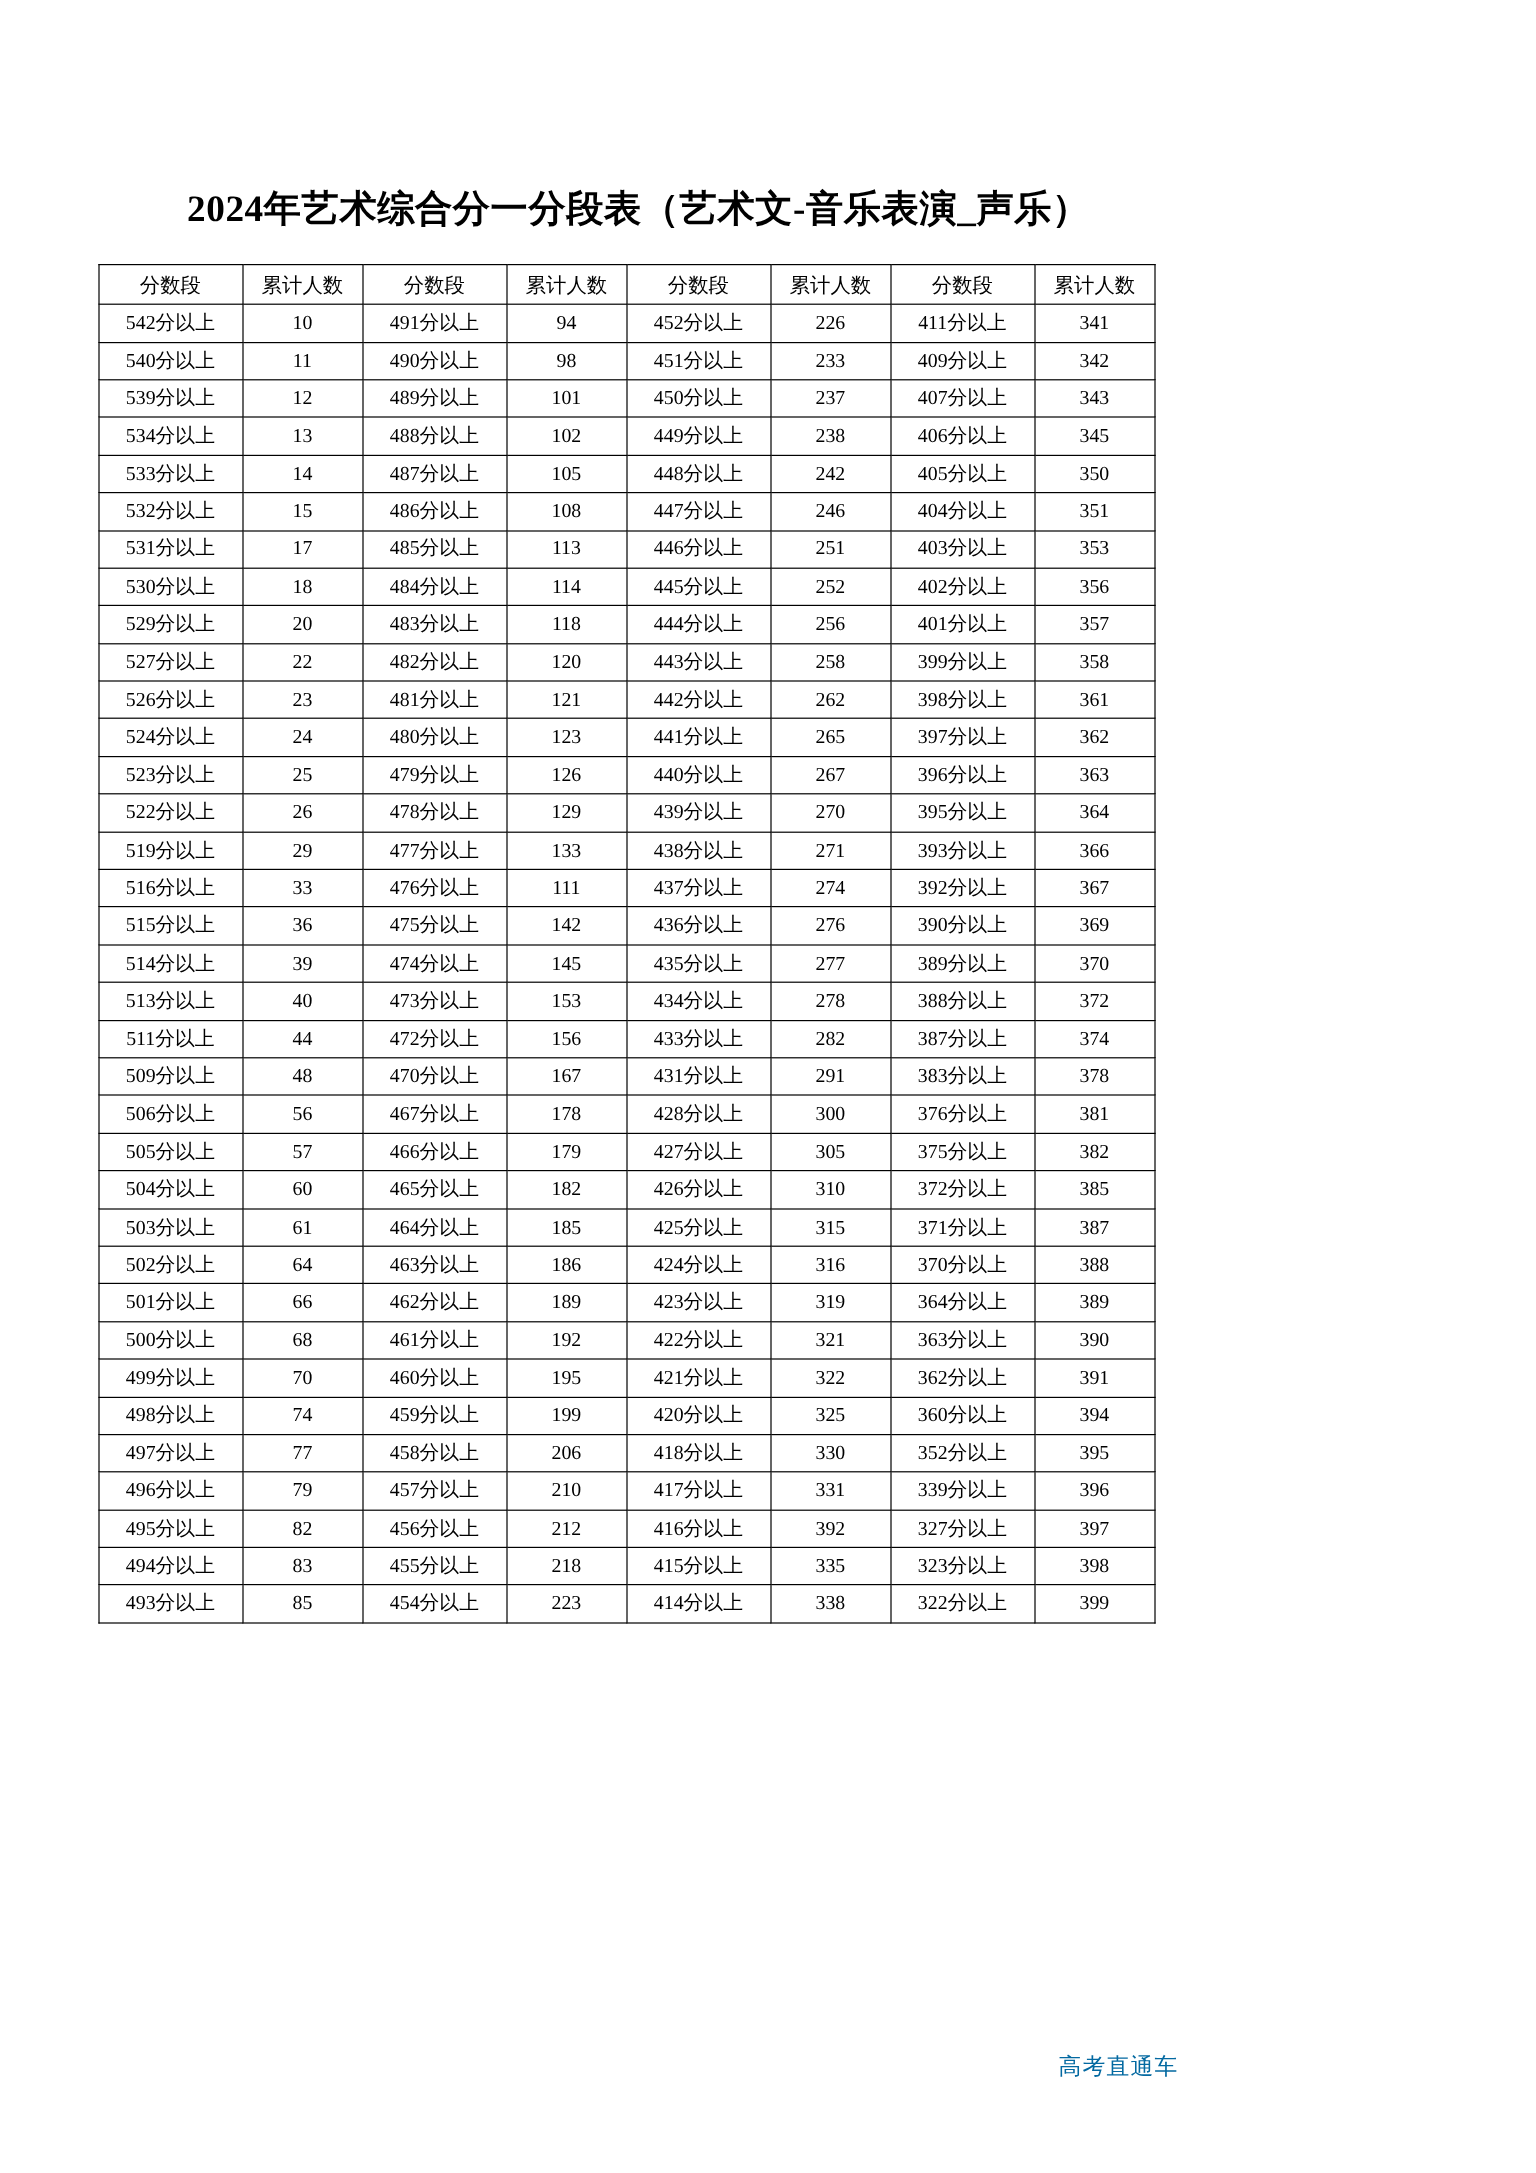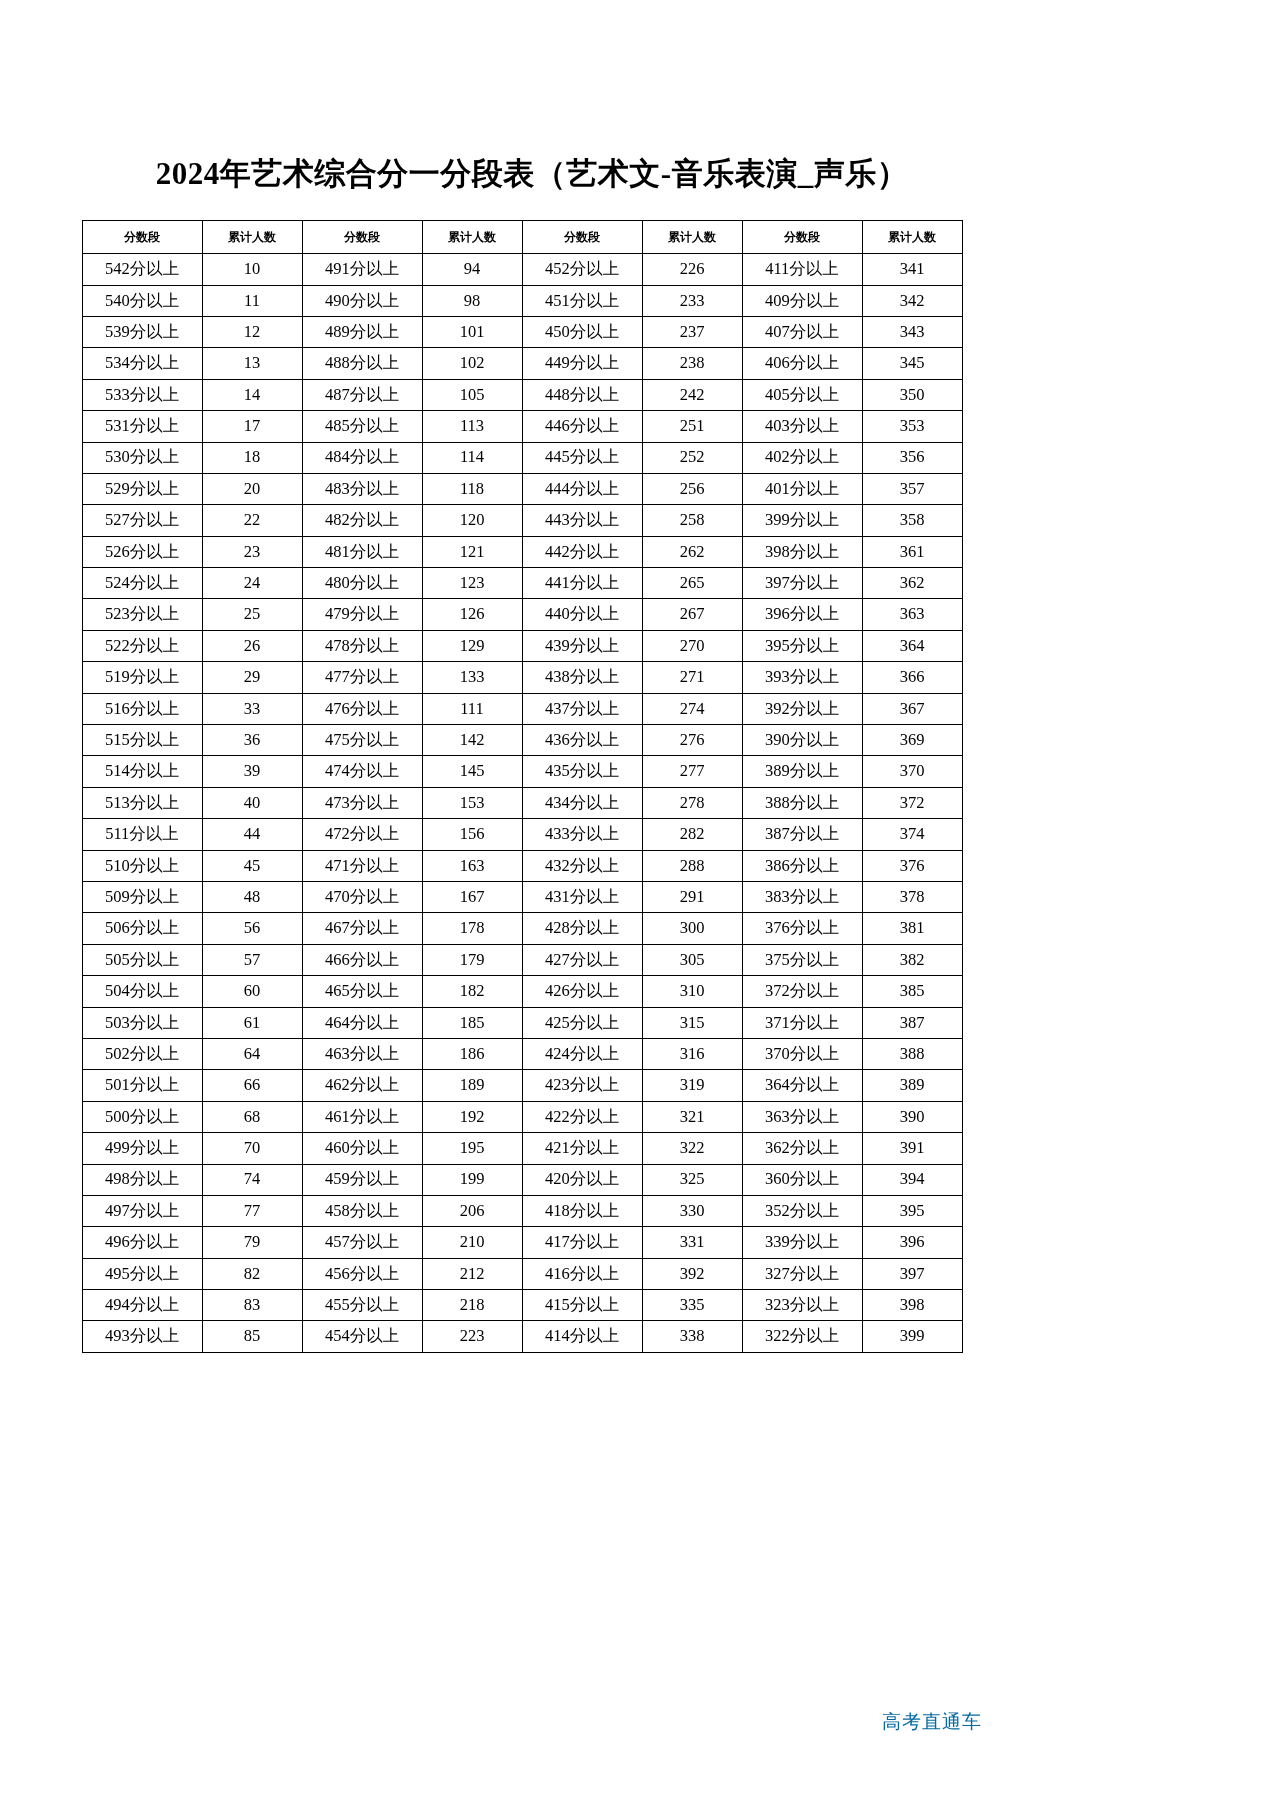--- a/index.html
+++ b/index.html
@@ -48,22 +48,22 @@
     border: 1.2px solid #000000;
     height: 30.4px;
     padding: 0;
     text-align: center;
     vertical-align: middle;
     line-height: 1;
     font-weight: normal;
     white-space: nowrap;
   }
   table.score-table th {
-    font-weight: bold;
-    font-size: 12px;
+    font-weight: normal;
+    font-size: 17px;
     height: 32px;
   }
   table.score-table col.c-score { width: 120px; }
   table.score-table col.c-count { width: 100px; }
 
   .watermark {
     position: absolute;
     right: 62px;
     bottom: 76px;
     font-size: 19px;
@@ -149,20 +149,30 @@
             <td>533分以上</td>
             <td>14</td>
             <td>487分以上</td>
             <td>105</td>
             <td>448分以上</td>
             <td>242</td>
             <td>405分以上</td>
             <td>350</td>
           </tr>
           <tr>
+            <td>532分以上</td>
+            <td>15</td>
+            <td>486分以上</td>
+            <td>108</td>
+            <td>447分以上</td>
+            <td>246</td>
+            <td>404分以上</td>
+            <td>351</td>
+          </tr>
+          <tr>
             <td>531分以上</td>
             <td>17</td>
             <td>485分以上</td>
             <td>113</td>
             <td>446分以上</td>
             <td>251</td>
             <td>403分以上</td>
             <td>353</td>
           </tr>
           <tr>
@@ -289,30 +299,20 @@
             <td>511分以上</td>
             <td>44</td>
             <td>472分以上</td>
             <td>156</td>
             <td>433分以上</td>
             <td>282</td>
             <td>387分以上</td>
             <td>374</td>
           </tr>
           <tr>
-            <td>510分以上</td>
-            <td>45</td>
-            <td>471分以上</td>
-            <td>163</td>
-            <td>432分以上</td>
-            <td>288</td>
-            <td>386分以上</td>
-            <td>376</td>
-          </tr>
-          <tr>
             <td>509分以上</td>
             <td>48</td>
             <td>470分以上</td>
             <td>167</td>
             <td>431分以上</td>
             <td>291</td>
             <td>383分以上</td>
             <td>378</td>
           </tr>
           <tr>

